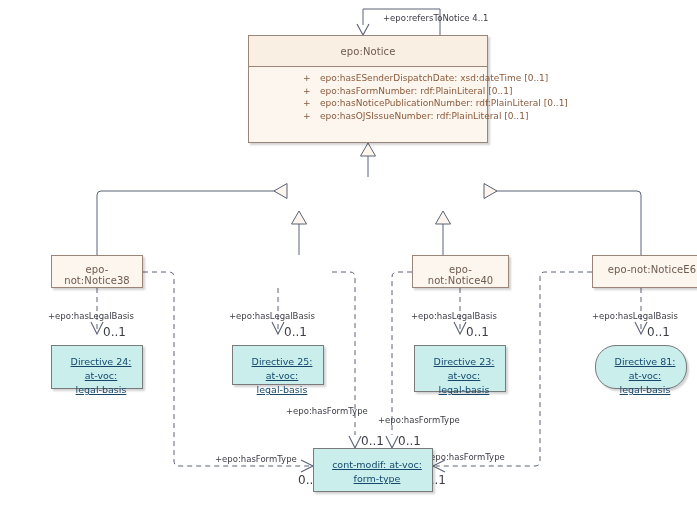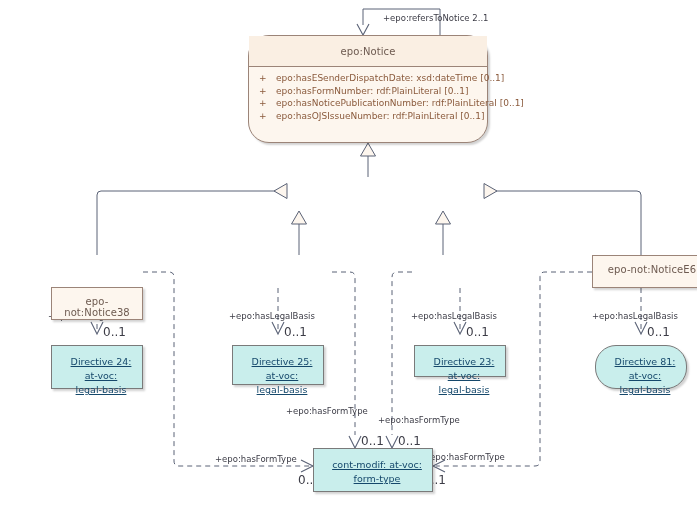--- a/index.html
+++ b/index.html
@@ -13,21 +13,21 @@
   .node{position:absolute;box-sizing:border-box;
         box-shadow:2px 2px 2px rgba(0,0,0,.18);}
 
   .cls{background:#fdf6ee;border:1px solid #9b8478;}
   .cls .title{font-size:10px;color:#6d5a50;text-align:center;
               padding:8px 4px 8px;letter-spacing:.1px;}
 
   
   .bigcls .title{border-bottom:1px solid #9b8478;background:#faefe3;
                  padding:10px 4px 9px;}
-  .attrs{padding:5px 0 6px 0;}
+  .attrs{padding:5px 0 6px 0;margin-left:44px;}
   .attr{font-size:9px;color:#8a5a3c;line-height:12.5px;
         padding-left:10px;white-space:nowrap;}
   .attr .plus{display:inline-block;width:17px;color:#8a5a3c;}
 
   
   .inst{background:#c9eeec;border:1px solid #7a7a7a;}
   .inst .ititle{font-size:9.5px;color:#15486b;text-align:center;
                 padding:9px 4px 0;line-height:14px;}
   .inst .ititle span{text-decoration:underline;display:block;margin-left:8px;}
 
@@ -111,21 +111,21 @@
       <path d="M412 272 L397 272 Q392 272 392 277 L392 435" fill="none" stroke="#5a6276" stroke-width="1" stroke-dasharray="5,4"></path>
       <path d="M386 436 L392 448 L398 436" fill="none" stroke="#5a6276" stroke-width="1.1"></path>
     </g>
 
     <g>
       <path d="M592 272 L545 272 Q540 272 540 277 L540 461 Q540 466 535 466 L436 466" fill="none" stroke="#5a6276" stroke-width="1" stroke-dasharray="5,4"></path>
       <path d="M445 460 L433 466 L445 472" fill="none" stroke="#5a6276" stroke-width="1.1"></path>
     </g>
   </svg>
 
-  <div class="lbl" style="left:383px;top:13px;">+epo:refersToNotice 2..1</div>
+  <div class="lbl" style="left:383px;top:13px;">+epo:refersToNotice 4..1</div>
 
   <div class="lbl" style="left:48px;top:311px;">+epo:hasLegalBasis</div>
   <div class="mult" style="left:103px;top:325px;">0..1</div>
 
   <div class="lbl" style="left:229px;top:311px;">+epo:hasLegalBasis</div>
   <div class="mult" style="left:284px;top:325px;">0..1</div>
 
   <div class="lbl" style="left:411px;top:311px;">+epo:hasLegalBasis</div>
   <div class="mult" style="left:466px;top:325px;">0..1</div>
 
@@ -137,64 +137,67 @@
 
   <div class="lbl" style="left:286px;top:406px;">+epo:hasFormType</div>
   <div class="mult" style="left:361px;top:434px;">0..1</div>
 
   <div class="lbl" style="left:378px;top:415px;">+epo:hasFormType</div>
   <div class="mult" style="left:398px;top:434px;">0..1</div>
 
   <div class="lbl" style="left:423px;top:452px;">+epo:hasFormType</div>
   <div class="mult" style="left:423px;top:473px;">0..1</div>
 
-  <div class="node cls bigcls" style="left:248px;top:35px;width:240px;height:108px;border-radius:21px;">
+  <div class="node cls bigcls" style="left:248px;top:35px;width:240px;height:108px;">
     <div class="title">epo:Notice</div>
     <div class="attrs">
       <div class="attr">
         <span class="plus">+</span><span>epo:hasESenderDispatchDate: xsd:dateTime [0..1]</span>
       </div>
       <div class="attr">
         <span class="plus">+</span><span>epo:hasFormNumber: rdf:PlainLiteral [0..1]</span>
       </div>
       <div class="attr">
         <span class="plus">+</span><span>epo:hasNoticePublicationNumber: rdf:PlainLiteral [0..1]</span>
       </div>
       <div class="attr">
         <span class="plus">+</span><span>epo:hasOJSIssueNumber: rdf:PlainLiteral [0..1]</span>
       </div>
     </div>
   </div>
 
 
-  <div class="node cls" style="left:51px;top:255px;width:92px;height:33px;margin-top:32px;">
+  <div class="node cls" style="left:51px;top:255px;width:92px;height:33px;">
     <div class="title">epo-not:Notice38</div>
   </div>
 
 
+  <div class="node cls" style="left:412px;top:255px;width:97px;height:33px;">
+    <div class="title">epo-not:Notice40</div>
+  </div>
 
   <div class="node cls" style="left:592px;top:255px;width:120px;height:33px;">
     <div class="title">epo-not:NoticeE6</div>
   </div>
 
   <div class="node inst" style="left:51px;top:345px;width:92px;height:44px;">
     <div class="ititle">
       <span>Directive 24: at-voc:</span>
       <span>legal-basis</span>
     </div>
   </div>
 
   <div class="node inst" style="left:232px;top:345px;width:92px;height:40px;">
     <div class="ititle">
       <span>Directive 25: at-voc:</span>
       <span>legal-basis</span>
     </div>
   </div>
 
-  <div class="node inst" style="left:414px;top:345px;width:92px;height:32px;">
+  <div class="node inst" style="left:414px;top:345px;width:92px;height:47px;">
     <div class="ititle">
       <span>Directive 23: at-voc:</span>
       <span>legal-basis</span>
     </div>
   </div>
 
   <div class="node inst" style="left:595px;top:345px;width:92px;height:44px;border-radius:21px;">
     <div class="ititle">
       <span>Directive 81: at-voc:</span>
       <span>legal-basis</span>

